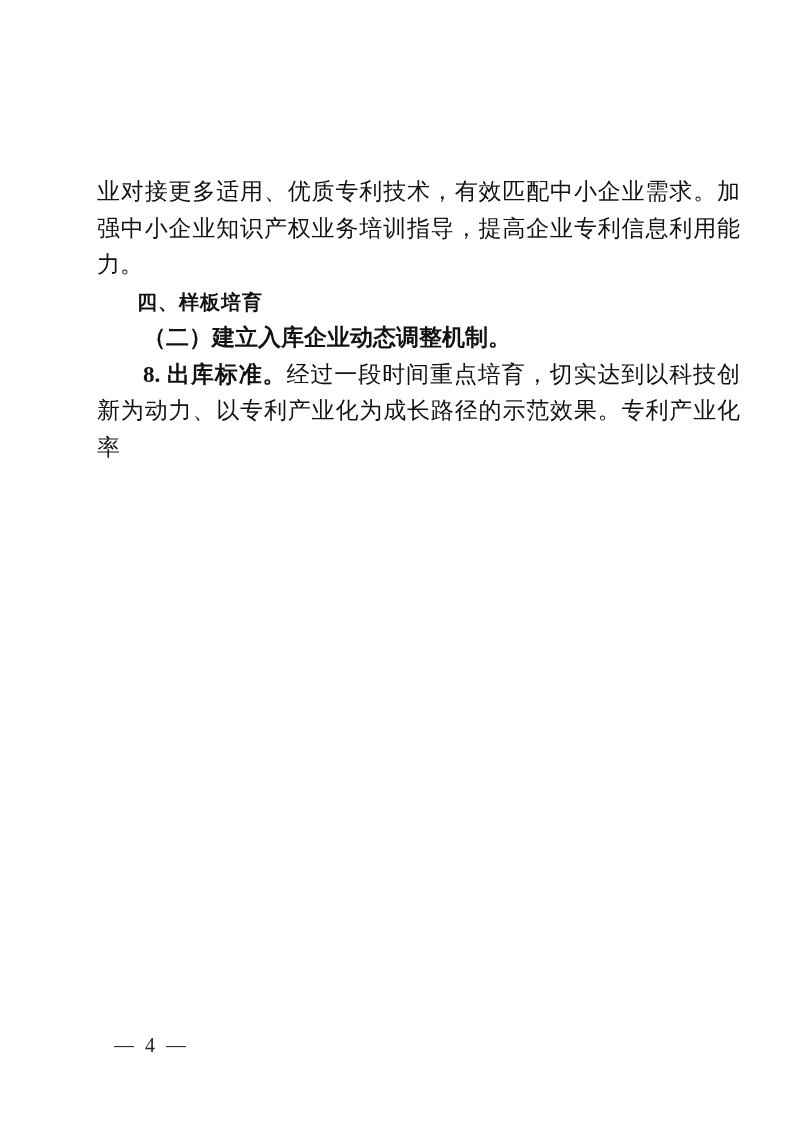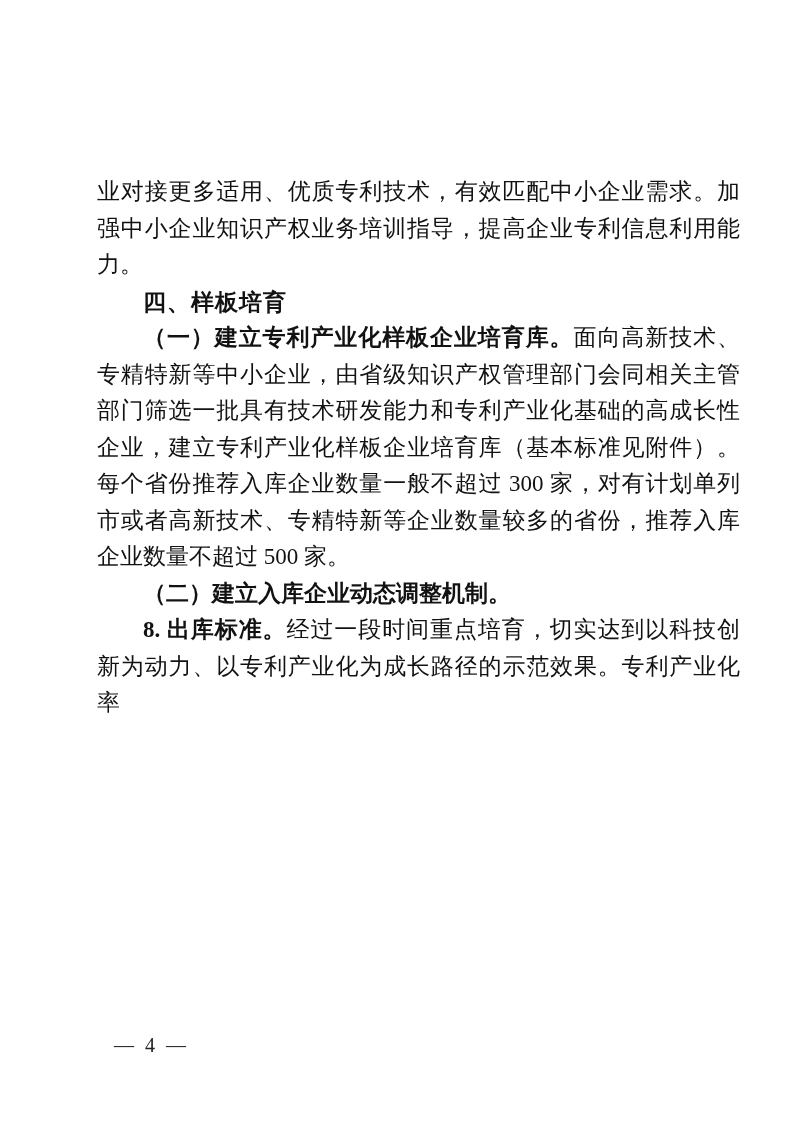--- a/index.html
+++ b/index.html
@@ -33,21 +33,21 @@
     letter-spacing: 0;
   }
   p.body.no-indent {
     text-indent: 0;
   }
   .lead-bold {
     font-weight: 700;
   }
   h2.heading {
     margin: 0;
-    font-size: 23px;
+    font-size: 20px;
     line-height: 36.5px;
     font-weight: 700;
     font-family: "Liberation Sans", "DejaVu Sans", sans-serif;
     text-indent: 2em;
     letter-spacing: 1px;
   }
   .page-number {
     position: absolute;
     left: 114px;
     top: 1008px;
@@ -62,21 +62,20 @@
 
 <div class="page">
   <div class="content">
 
     <p class="body no-indent">业对接更多适用、优质专利技术，有效匹配中小企业需求。加强中小企业知识产权业务培训指导，提高企业专利信息利用能力。</p>
 
 
     <h2 class="heading">四、样板培育</h2>
 
 
-    <p class="body"><span class="lead-bold">（一）建立专利产业化样板企业培育库。</span><span>面向高新技术、专精特新等中小企业，由省级知识产权管理部门会同相关主管部门筛选一批具有技术研发能力和专利产业化基础的高成长性企业，建立专利产业化样板企业培育库（基本标准见附件）。每个省份推荐入库企业数量一般不超过 300 家，对有计划单列市或者高新技术、专精特新等企业数量较多的省份，推荐入库企业数量不超过 500 家。</span></p>
 
     <p class="body"><span class="lead-bold">（二）建立入库企业动态调整机制。</span></p>
 
     <p class="body"><span class="lead-bold">8. 出库标准。</span><span>经过一段时间重点培育，切实达到以科技创新为动力、以专利产业化为成长路径的示范效果。专利产业化率</span></p>
 
   </div>
 
   <div class="page-number">— 4 —</div>
 </div>
 

